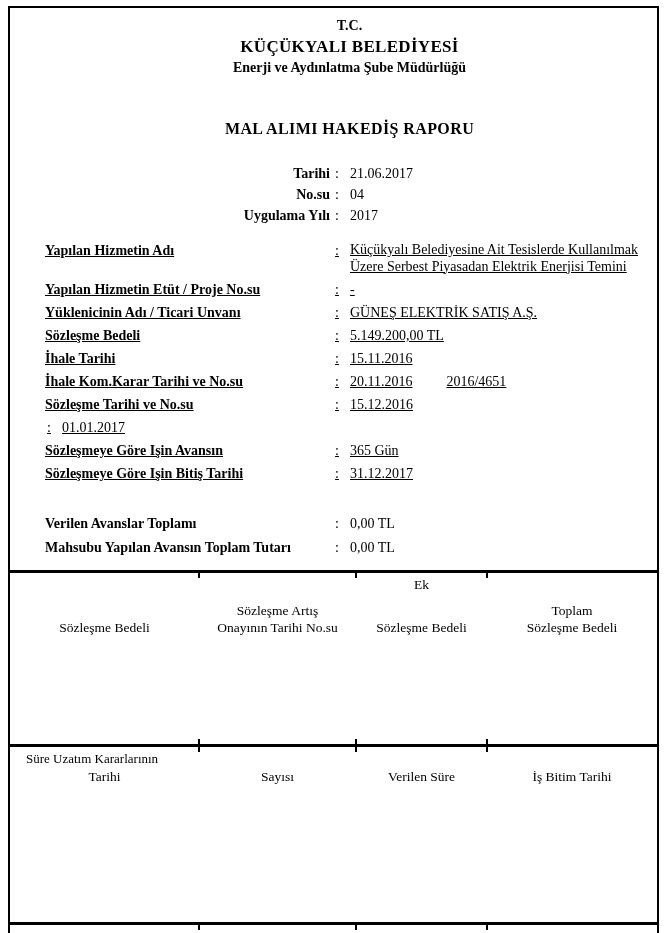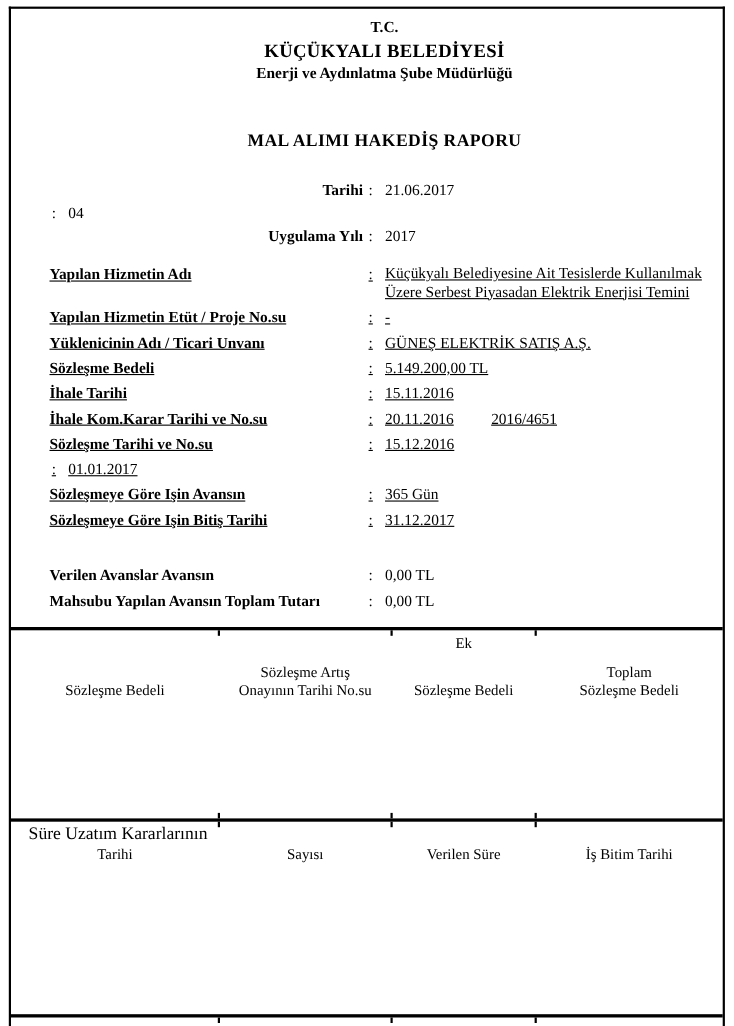--- a/index.html
+++ b/index.html
@@ -45,41 +45,42 @@
   .tstub { flex:1; }
   .tick { position:absolute; width:2px; height:5px; background:#000; }
   .tick.t { top:0; } .tick.b { bottom:0; }
   .tk1 { left:188px; } .tk2 { left:345px; } .tk3 { left:476px; }
 
   .cols { display:flex; margin-top:3px; font-size:13.5px; line-height:17px; }
   .col { display:flex; flex-direction:column; align-items:center; justify-content:flex-end; text-align:center; }
   .c1 { width:189px; } .c2 { width:157px; } .c3 { width:131px;gap:26px; } .c4 { width:170px; }
   .u { text-underline-offset:2px;text-align:right; }
 
-  .t2-caption { margin-top:4px; padding-left:16px; font-size:16px; line-height:16px; }
+  .t2-caption { margin-top:4px; padding-left:16px; font-size:13px; line-height:16px; }
   .tsec2 .cols { margin-top:1px; }
 </style>
 </head>
 <body>
 
 <div class="page">
 
   <div class="sec-main">
     <div class="center h-tc">T.C.</div>
     <div class="center h-muni">KÜÇÜKYALI BELEDİYESİ</div>
     <div class="center h-dept">Enerji ve Aydınlatma Şube Müdürlüğü</div>
     <div class="center doc-title">MAL ALIMI HAKEDİŞ RAPORU</div>
 
     <div class="meta">
       <div class="row">
         <span class="lbl">Tarihi</span>
         <span class="colon">:</span>
         <span class="val">21.06.2017</span>
       </div>
       <div class="row">
+        <span class="lbl">No.su</span>
         <span class="colon">:</span>
         <span class="val">04</span>
       </div>
       <div class="row">
         <span class="lbl">Uygulama Yılı</span>
         <span class="colon">:</span>
         <span class="val">2017</span>
       </div>
     </div>
 
@@ -131,21 +132,21 @@
       </div>
       <div class="row">
         <span class="lbl">Sözleşmeye Göre Işin Bitiş Tarihi</span>
         <span class="colon">:</span>
         <span class="val">31.12.2017</span>
       </div>
     </div>
 
     <div class="advances">
       <div class="row">
-        <span class="lbl">Verilen Avanslar Avansın</span>
+        <span class="lbl">Verilen Avanslar Toplamı</span>
         <span class="colon">:</span>
         <span class="val">0,00 TL</span>
       </div>
       <div class="row">
         <span class="lbl">Mahsubu Yapılan Avansın Toplam Tutarı</span>
         <span class="colon">:</span>
         <span class="val">0,00 TL</span>
       </div>
     </div>
   </div>

